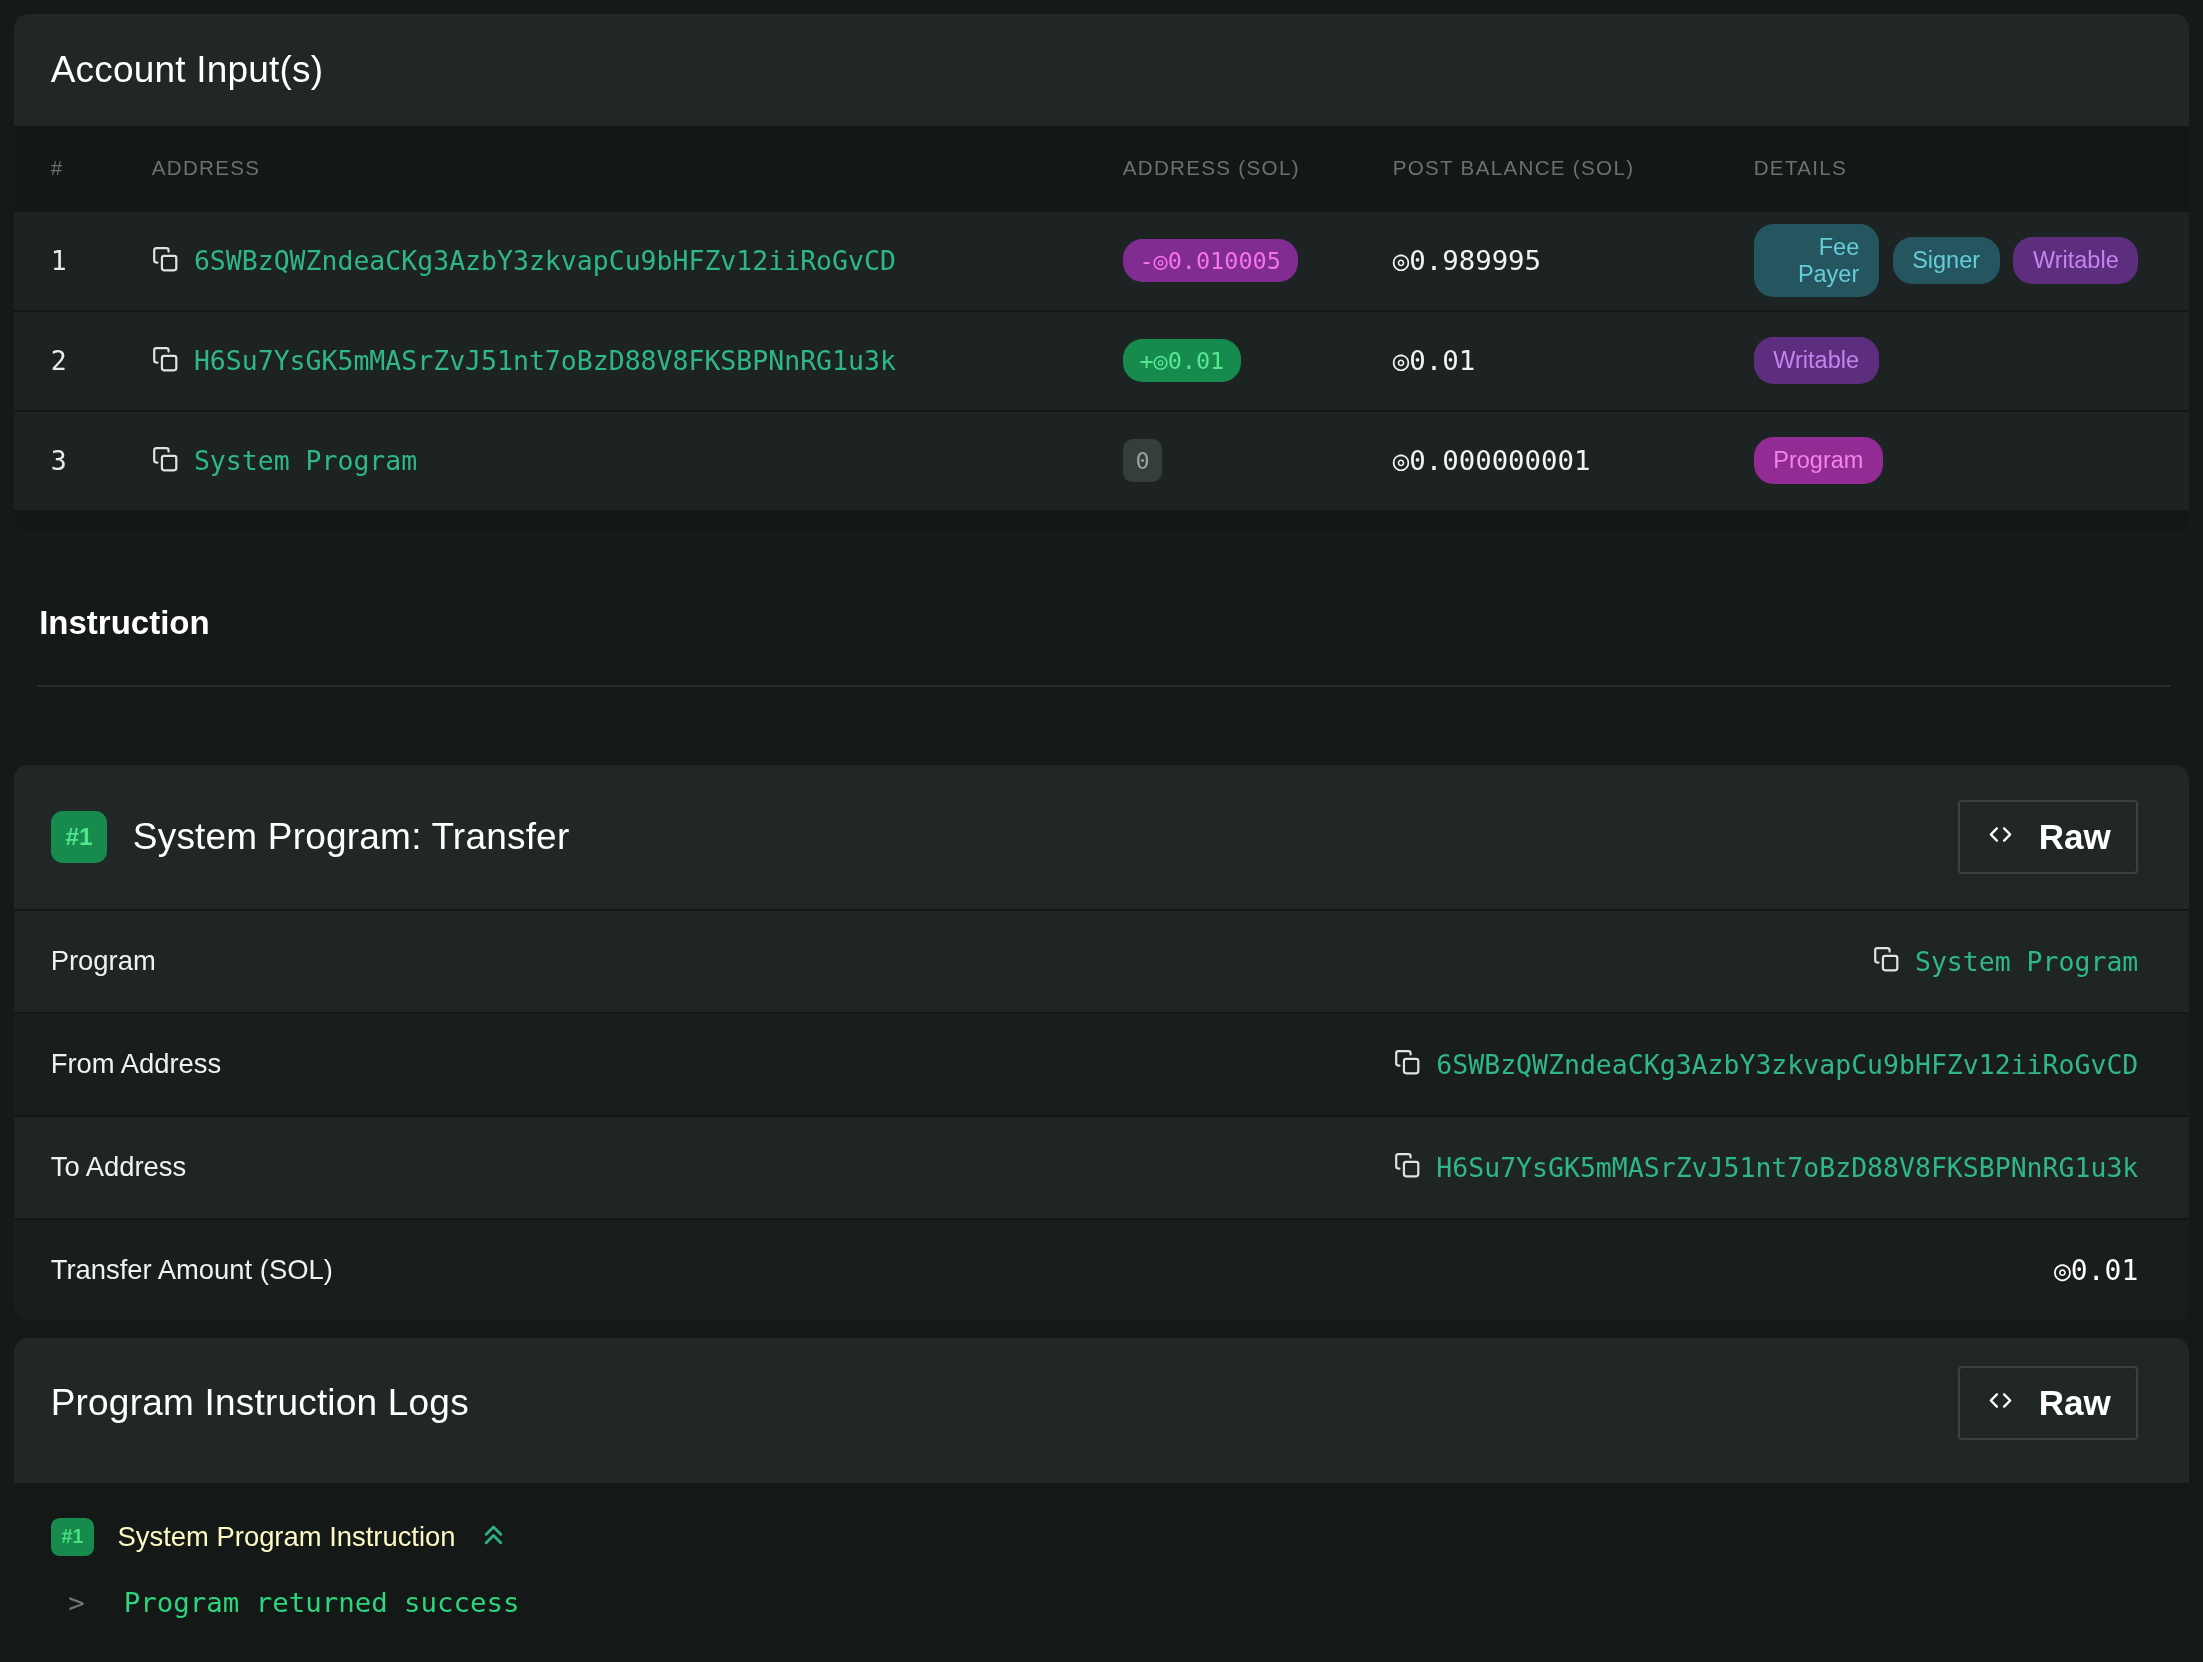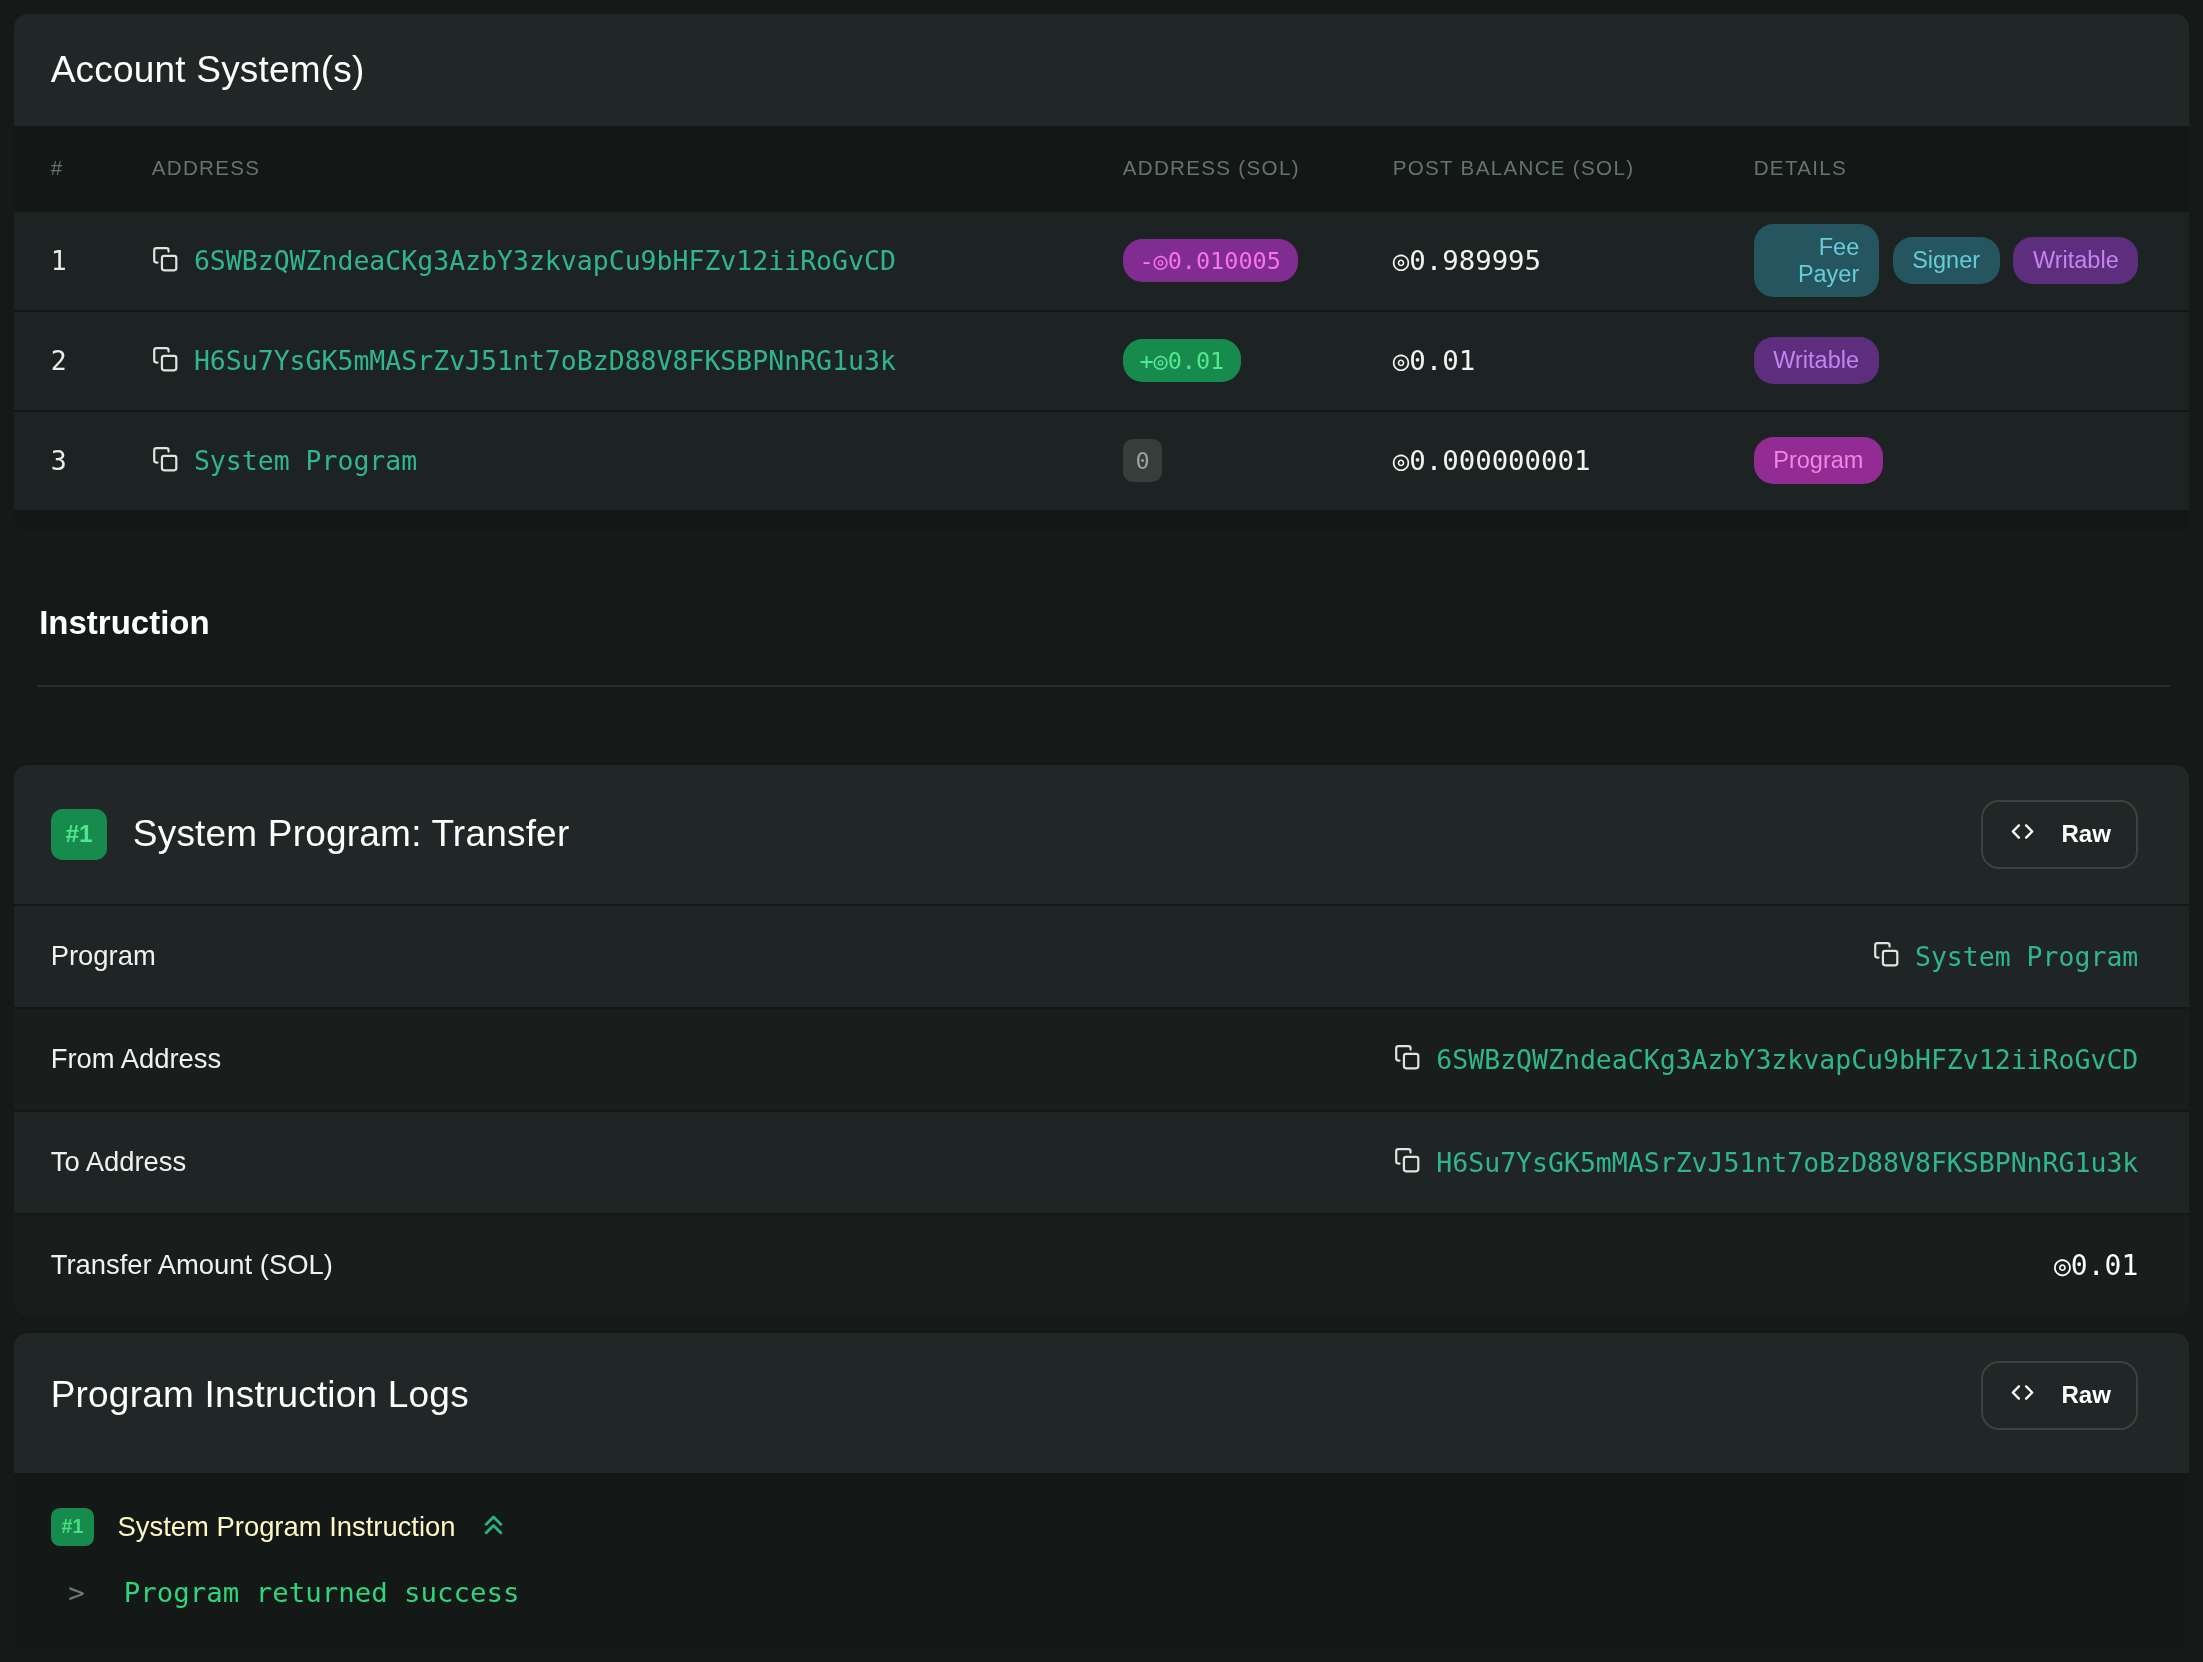--- a/index.html
+++ b/index.html
@@ -41,22 +41,22 @@
   .tag.magenta { background:#932b94; color:#ef86e4; }
 
   
   .section-heading { margin:73px 0 0 25.5px; font-size:33px; font-weight:700; color:#ffffff; }
   .section-divider { border:none; border-top:2px solid #272d2b; margin:43px 19.6px 0 23.5px; }
 
   .ix-card { margin-top:78px; }
   .ix-badge { background:#178a4e; color:#50e58c; font-weight:700; font-size:24.5px;
               padding:11.8px 14.7px; border-radius:11.8px; }
   .raw-btn { margin-left:auto; display:flex; align-items:center; gap:24px;
-             background:transparent; border:2px solid #3b4240; border-radius:18px;
-             color:#ffffff; font-size:24px; font-weight:600; padding:14.7px 25.5px;
+             background:transparent; border:2px solid #3b4240; border-radius:4px;
+             color:#ffffff; font-size:35px; font-weight:600; padding:14.7px 25.5px;
              cursor:pointer; font-family:"Liberation Sans", sans-serif; }
   .raw-btn svg { color:#ffffff; }
 
   .drow { display:flex; justify-content:space-between; align-items:center;
           height:103px; padding:0 51px 0 37px; border-top:2px solid #131716; }
   .drow:nth-of-type(odd)  { background:#1f2524; }
   .drow:nth-of-type(even) { background:#191e1d; }
   .drow-label { font-size:27.4px; font-weight:500; color:#f0f2f1; }
   .drow-value { display:flex; align-items:center; gap:15.7px; }
   .drow-value .val.link  { font-size:26.5px; color:#2fb78b; }
@@ -76,21 +76,21 @@
   .log-prompt { color:#6d7875; }
   .log-line .success { color:#2dd57d; }
 </style>
 </head>
 <body>
 
 <div class="page">
 
   <section class="card">
     <div class="card-header">
-      <h2 class="card-title">Account System(s)</h2>
+      <h2 class="card-title">Account Input(s)</h2>
     </div>
     <div class="table-area">
       <div class="tgrid thead">
 
           <span>#</span>
 
           <span>ADDRESS</span>
 
           <span>ADDRESS (SOL)</span>
 

